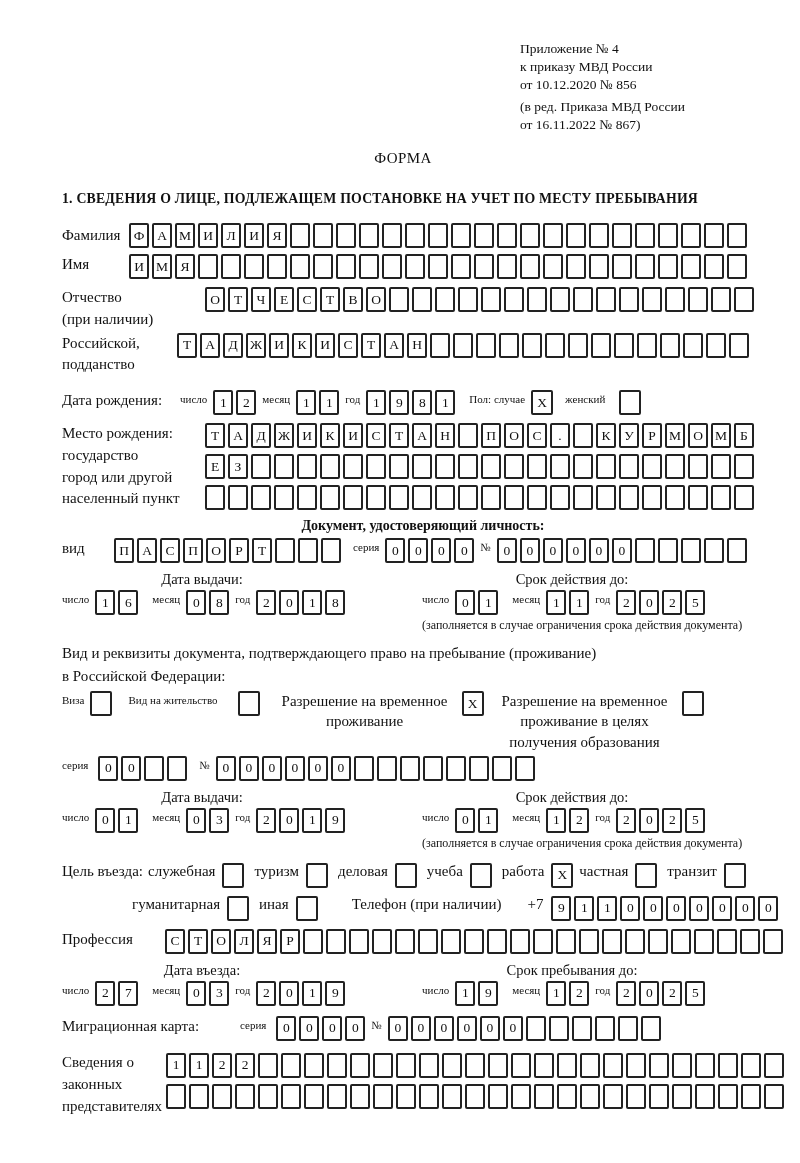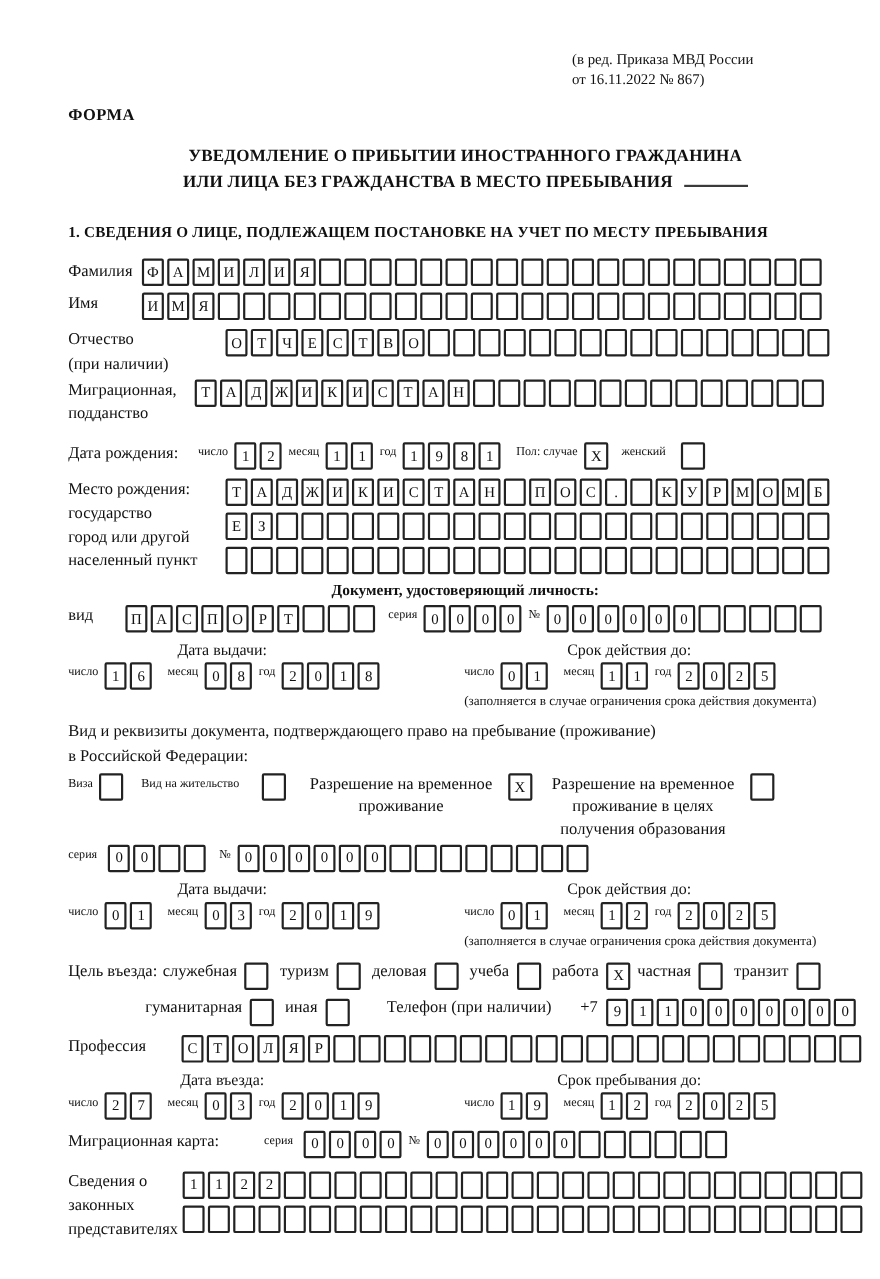--- a/index.html
+++ b/index.html
@@ -3,21 +3,21 @@
 <meta charset="utf-8">
 <style>
   html,body{margin:0;padding:0;background:#fff;}
   body{width:800px;height:1163px;overflow:hidden;color:#111;
        font-family:"Liberation Serif","DejaVu Serif",serif;}
   .page{padding:40px 16px 0 62px;box-sizing:border-box;width:800px;height:1163px;}
 
   
   .hdr{margin-left:458px;font-size:13.5px;line-height:1.32;}
   .hdr-gap{height:5px;}
-  .forma{text-align:left;font-weight:bold;font-size:15px;margin:16px 40px 0 0;letter-spacing:.4px;}
+  .forma{text-align:center;font-weight:normal;font-size:15px;margin:16px 40px 0 0;letter-spacing:.4px;}
 
   
   .title{text-align:center;font-weight:bold;font-size:15.5px;line-height:1.6;margin-top:16px;letter-spacing:.2px;}
   .uline{display:inline-block;width:58px;border-bottom:2.5px solid #3a3a3a;vertical-align:baseline;margin-left:10px;}
   .sec1{font-weight:bold;font-size:13.8px;margin-top:24px;letter-spacing:.2px;}
 
   
   .frow{display:flex;align-items:flex-start;}
   .lbl{font-size:15px;line-height:1.45;flex-shrink:0;}
   .cells{display:flex;gap:3px;flex-wrap:nowrap;}
@@ -50,32 +50,33 @@
   .reps{display:flex;margin-top:10px;}
   .reps-lbl{width:140px;font-size:15px;line-height:1.47;}
   .reps-rows .cells{margin-top:6px;}
 </style>
 </head>
 <body>
 
 <div class="page">
 
   <div class="hdr">
+    <div>
+        <div>Приложение № 4</div>
+        <div>к приказу МВД России</div>
+        <div>от 10.12.2020 № 856</div>
+      </div>
     <div class="hdr-gap"></div>
     <div>
         <div>(в ред. Приказа МВД России</div>
         <div>от 16.11.2022 № 867)</div>
       </div>
   </div>
   <div class="forma">ФОРМА</div>
 
-  <div class="title">
-    <div>УВЕДОМЛЕНИЕ О ПРИБЫТИИ ИНОСТРАННОГО ГРАЖДАНИНА</div>
-    <div><span>ИЛИ ЛИЦА БЕЗ ГРАЖДАНСТВА В МЕСТО ПРЕБЫВАНИЯ</span><span class="uline"></span></div>
-  </div>
 
   <div class="sec1">1. СВЕДЕНИЯ О ЛИЦЕ, ПОДЛЕЖАЩЕМ ПОСТАНОВКЕ НА УЧЕТ ПО МЕСТУ ПРЕБЫВАНИЯ</div>
 
   <div class="frow" style="margin-top:16px;align-items:center;">
     <div class="lbl w67">Фамилия</div>
     <div class="cells">
         <div class="cell">Ф</div>
         <div class="cell">А</div>
         <div class="cell">М</div>
         <div class="cell">И</div>
@@ -166,21 +167,21 @@
         <div class="cell"></div>
         <div class="cell"></div>
         <div class="cell"></div>
         <div class="cell"></div>
         <div class="cell"></div>
       </div>
   </div>
 
   <div class="frow" style="margin-top:2px;">
     <div class="lbl w115">
-        <div>Миграционная,</div>
+        <div>Российской,</div>
         <div>подданство</div>
       </div>
     <div class="cells">
         <div class="cell">Т</div>
         <div class="cell">А</div>
         <div class="cell">Д</div>
         <div class="cell">Ж</div>
         <div class="cell">И</div>
         <div class="cell">К</div>
         <div class="cell">И</div>

